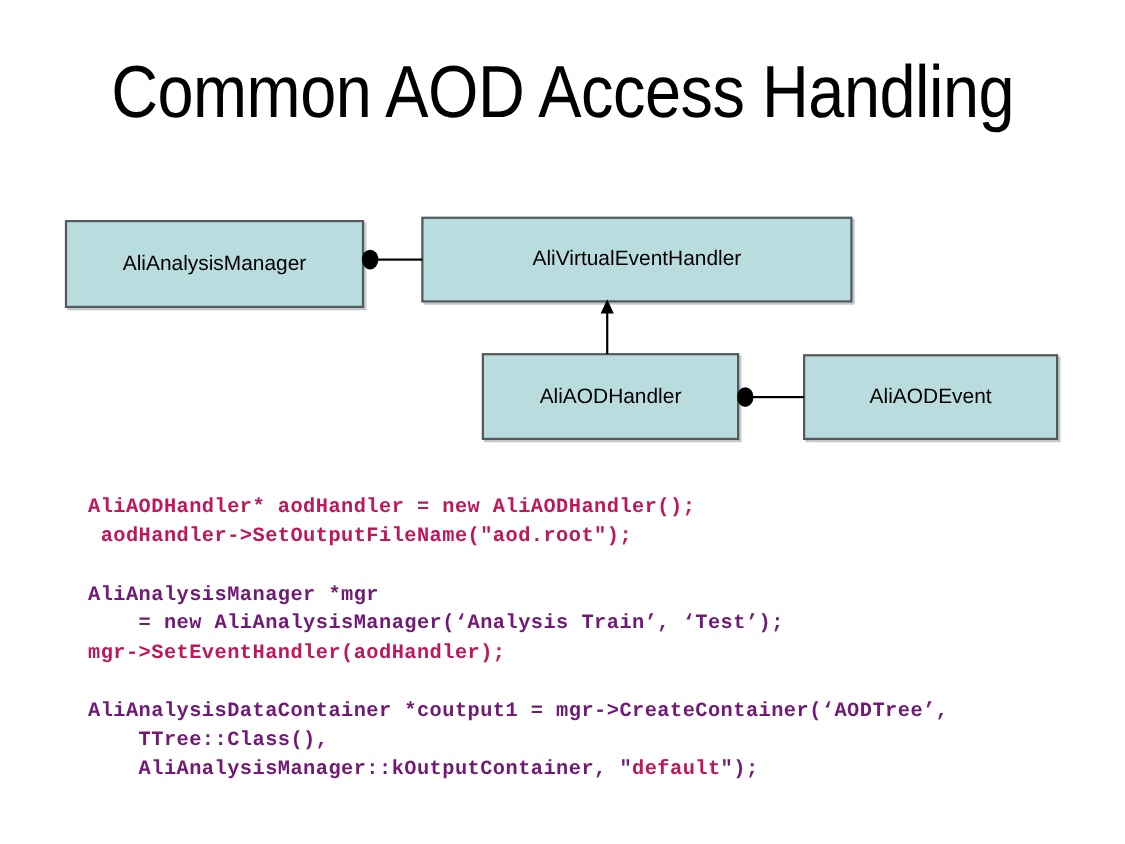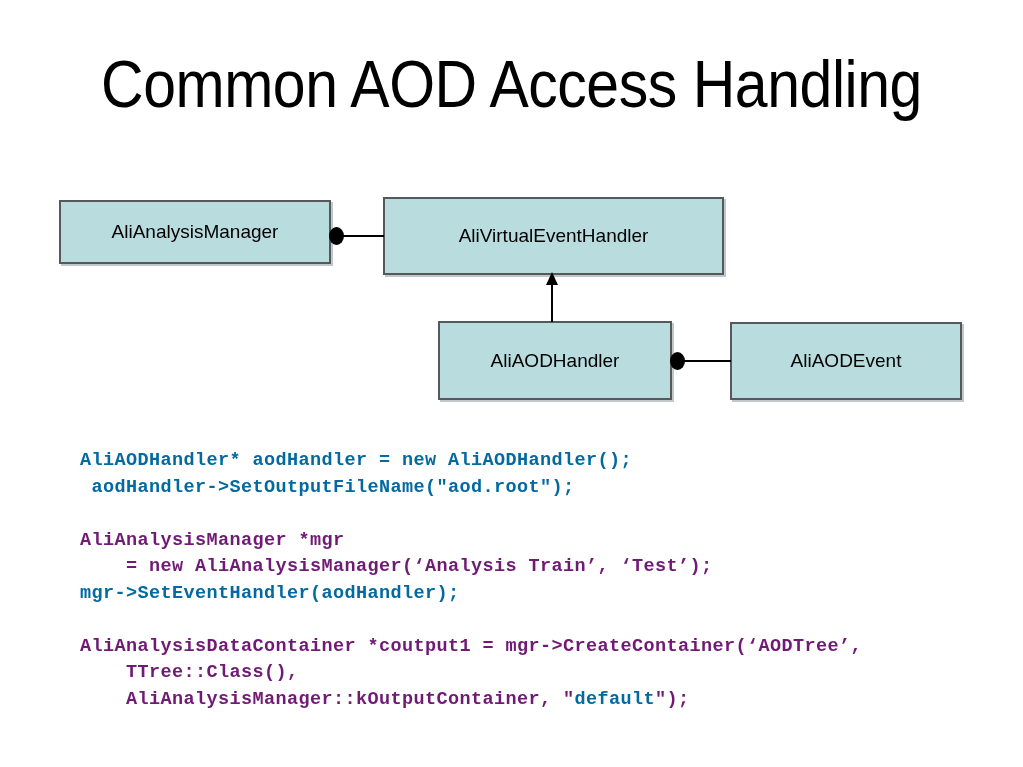--- a/index.html
+++ b/index.html
@@ -53,22 +53,22 @@
     display: flex;
     align-items: center;
     justify-content: center;
     color: #000000;
     font-family: "Liberation Sans", sans-serif;
     font-size: 19px;
     font-weight: 400;
     white-space: nowrap;
   }
 
-  #box-analysis-manager { left: 59px;  top: 200px; width: 272px; height: 64px; align-items: center; }
-  #box-virtual-handler  { left: 383px; top: 197px; width: 341px; height: 78px; }
+  #box-analysis-manager { left: 59px;  top: 200px; width: 272px; height: 80px; align-items: center; }
+  #box-virtual-handler  { left: 383px; top: 197px; width: 392px; height: 78px; }
   #box-aod-handler      { left: 438px; top: 321px; width: 234px; height: 79px; }
   #box-aod-event        { left: 730px; top: 322px; width: 232px; height: 78px; }
 
   
   .conn-line {
     position: absolute;
     background: #000000;
   }
   .conn-dot {
     position: absolute;
@@ -110,21 +110,21 @@
     font-family: "Liberation Mono", "DejaVu Sans Mono", monospace;
     font-size: 18.5px;
     font-weight: bold;
     line-height: 26.5px;
     color: #000000;
     white-space: pre;
     letter-spacing: 0.4px;
   }
   .code-line { display: block; min-height: 26.5px; }
   .code-line.blank { height: 26.5px; }
-  .tok-red { color: #0369a1; }
+  .tok-red { color: #be185d; }
   .tok-black { color: #701a75; }
 </style>
 </head>
 <body>
 
 <div id="slide-title">Common AOD Access Handling</div>
 
 <div id="uml-diagram">
 
   <div class="uml-box" id="box-analysis-manager">

